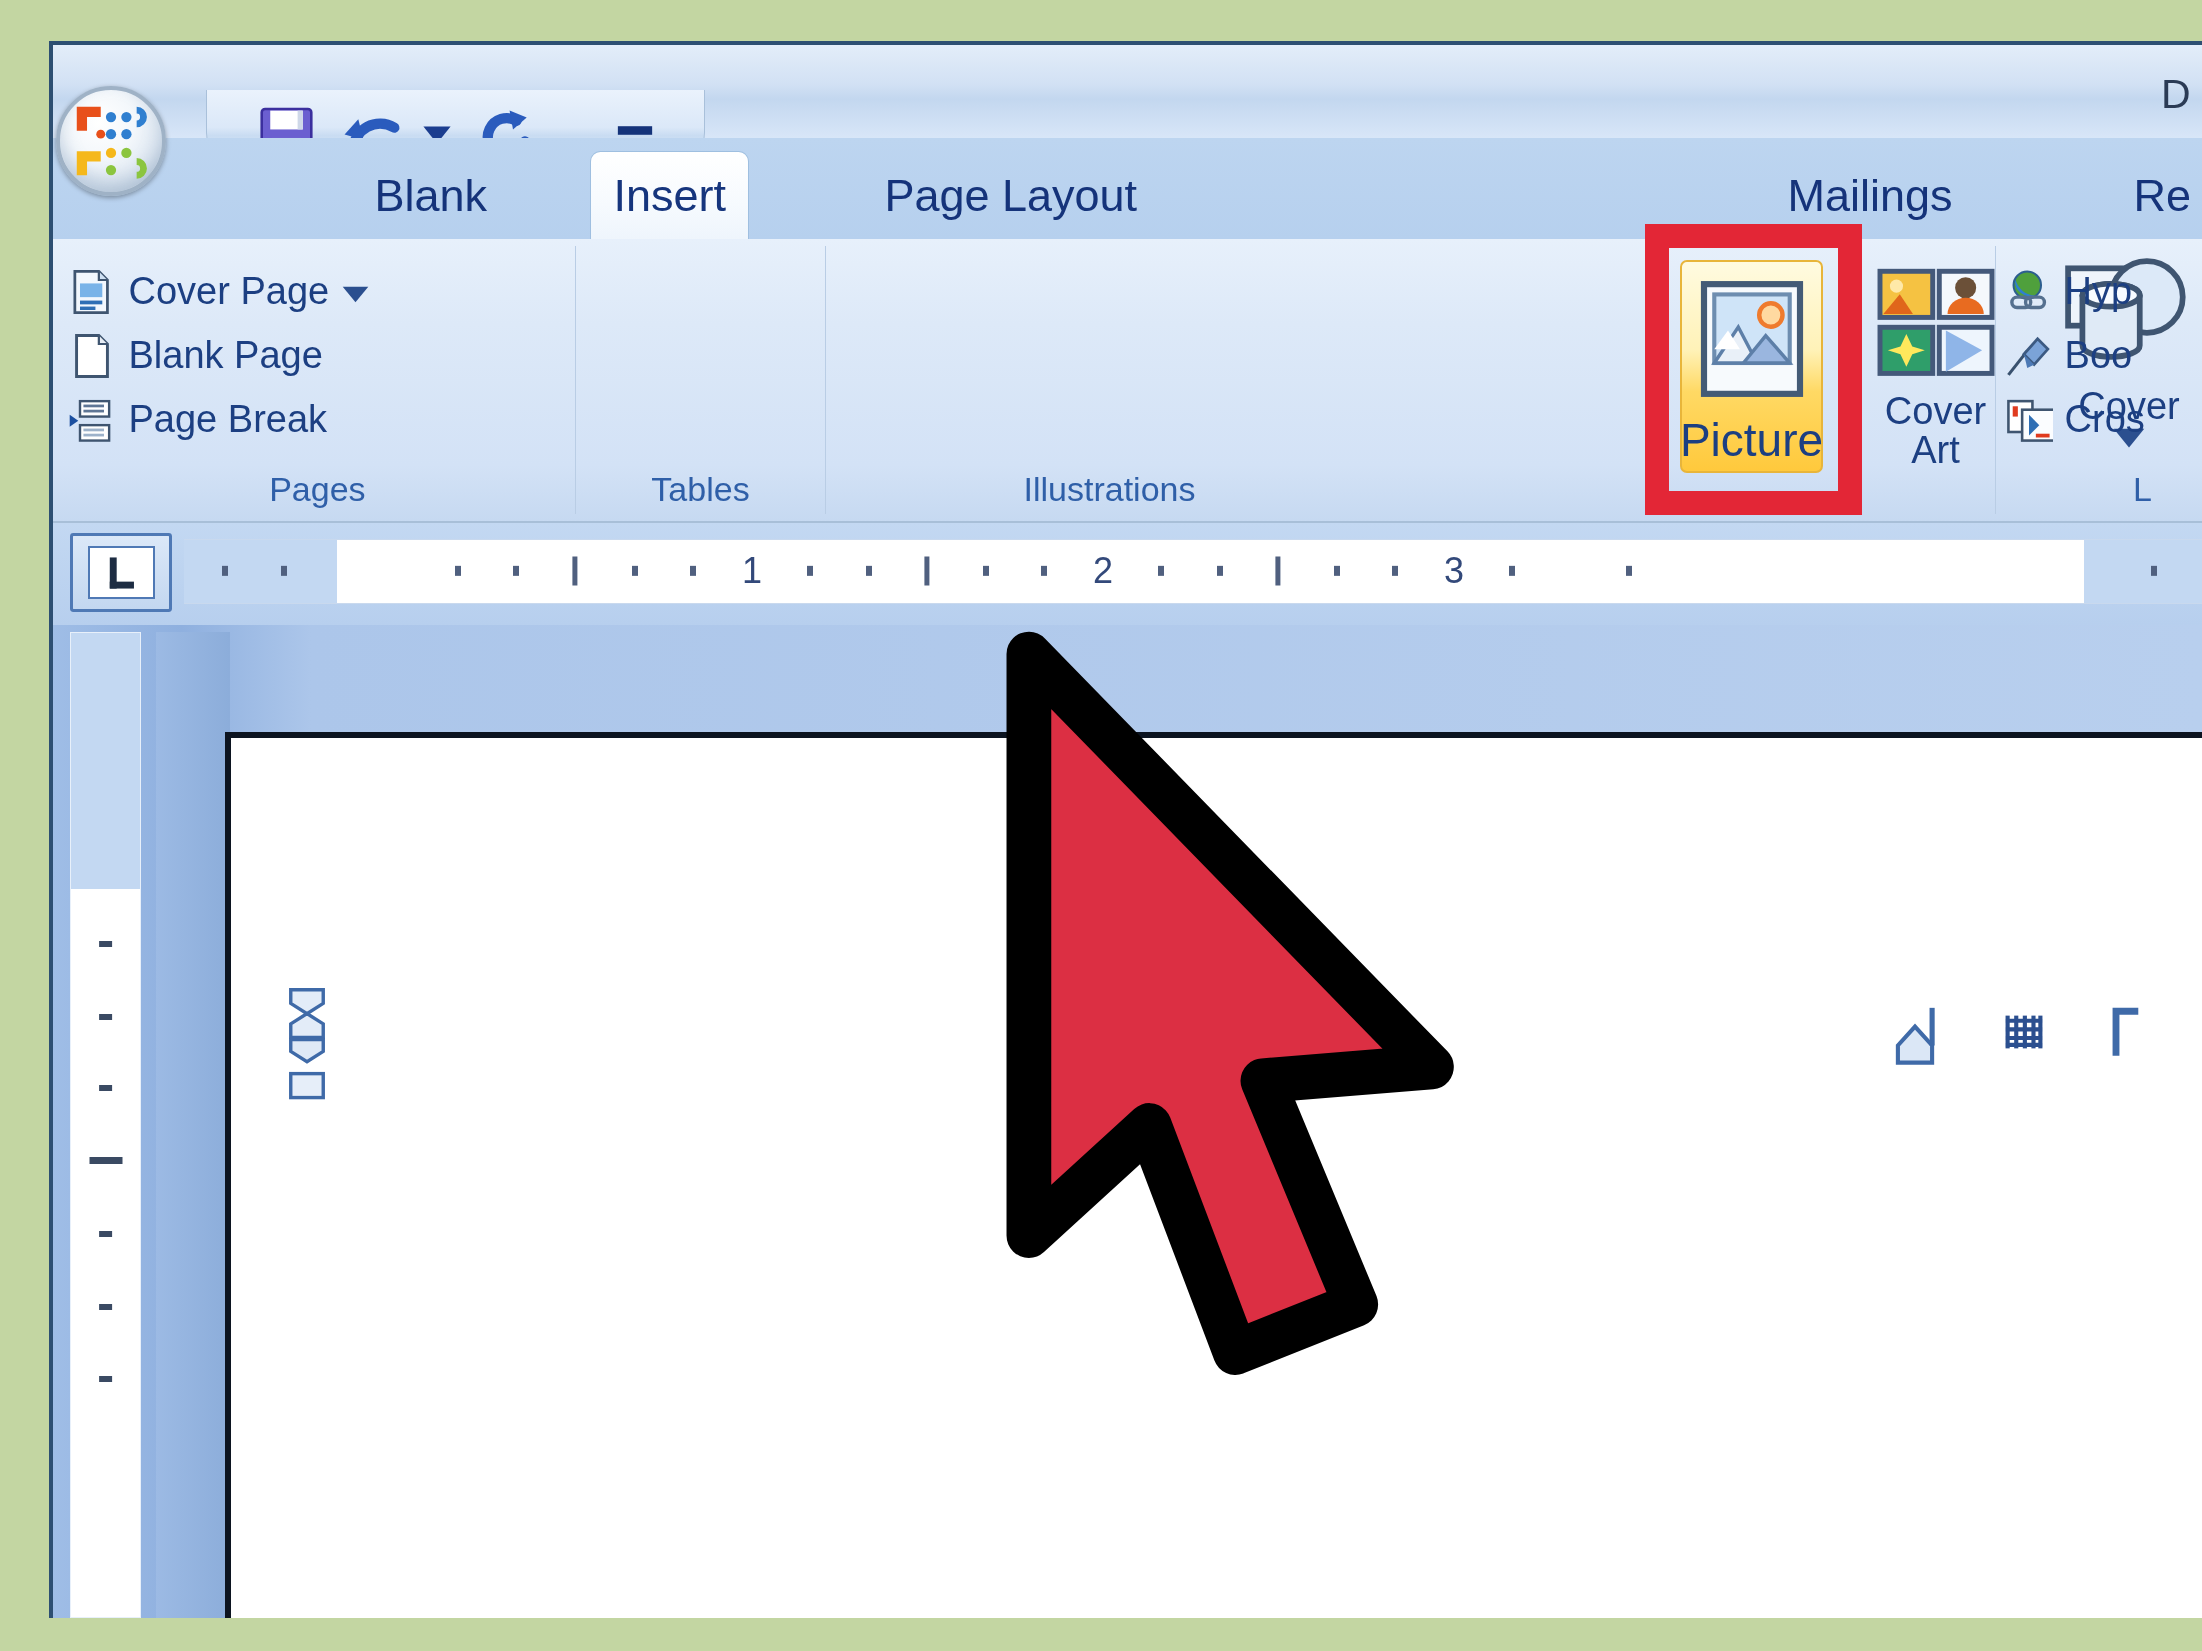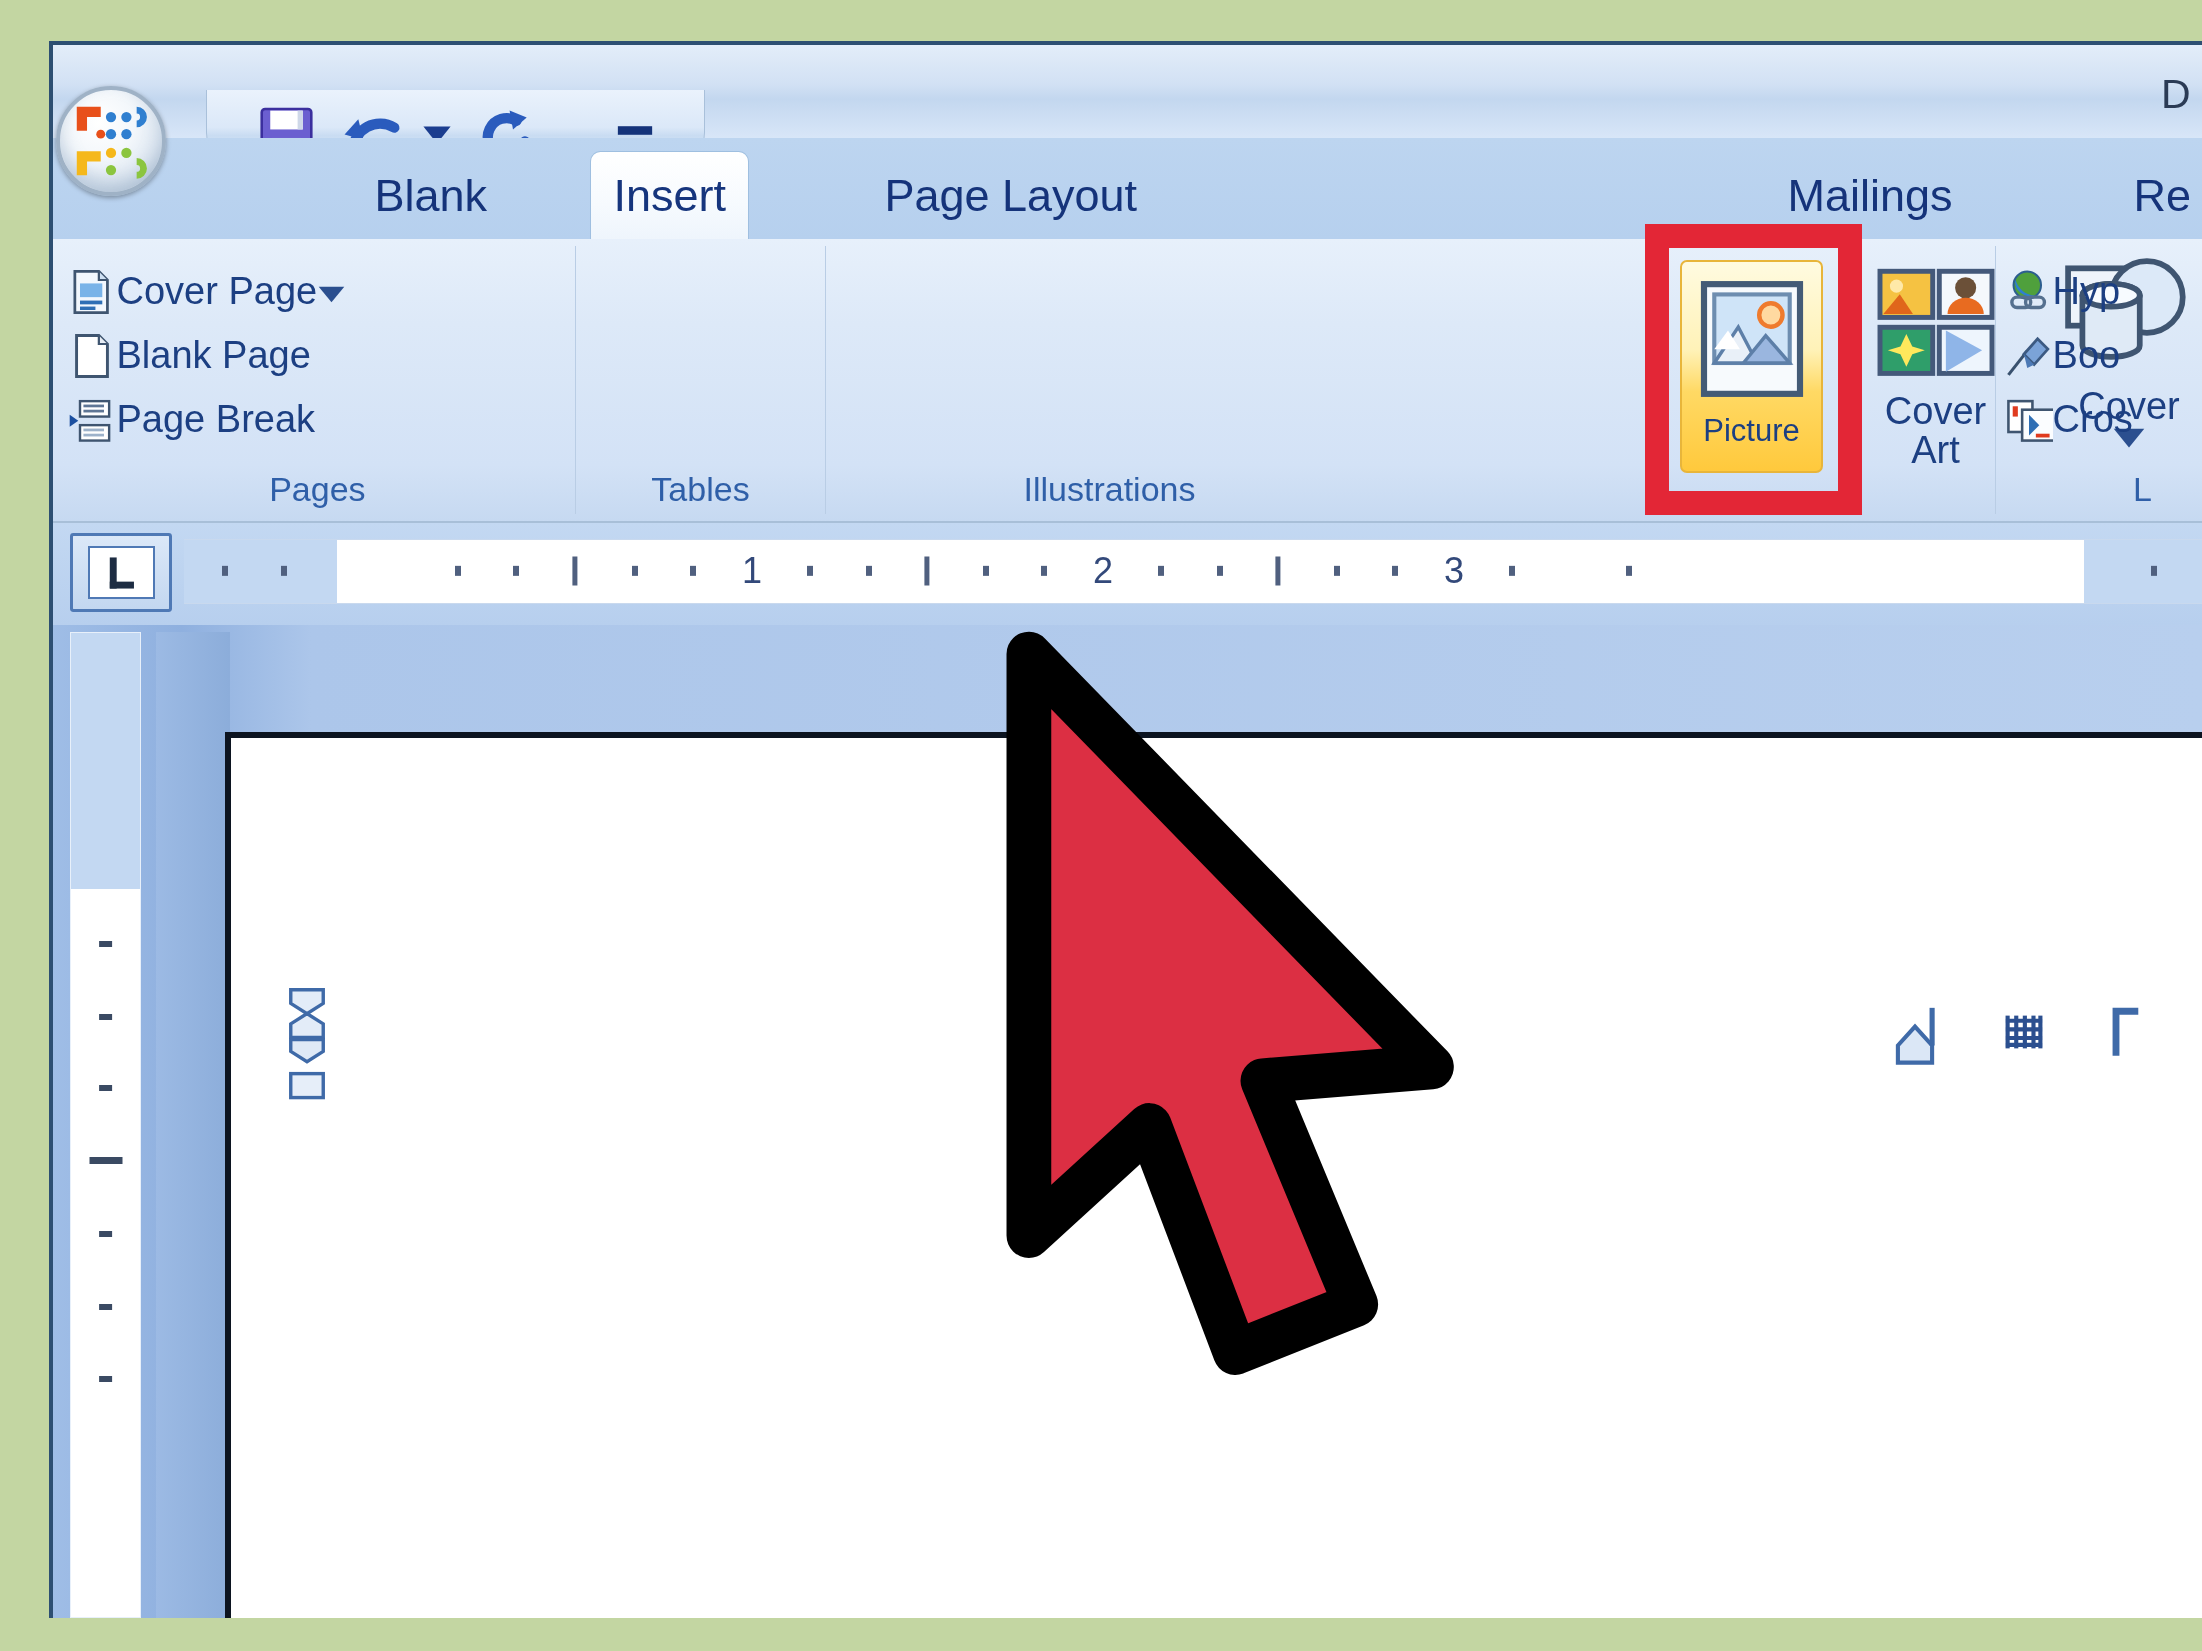--- a/index.html
+++ b/index.html
@@ -96,21 +96,21 @@
     border-right:1.7px solid #b9cde5;
   }
   .group-label{
     position:absolute; bottom:5.2px; left:0; right:0;
     text-align:center; font-size:34px; color:#2f5fa8;
   }
   .group-body{ position:absolute; top:5.2px; left:0; right:0; bottom:57px; }
 
   
   .smallbtn{
-    display:flex; align-items:center; 
+    display:flex; align-items:center; gap:12px;
     height:64px; padding:0 8.6px;
     font-size:38px; color:#1c3f82; white-space:nowrap;
   }
   .smallbtn .ico{ width:48px; height:48px; flex:none; display:block; }
 
   
   .bigbtn{
     position:absolute; top:1.7px;
     display:flex; flex-direction:column; align-items:center;
     width:129px;
@@ -126,21 +126,21 @@
   
   #picture-btn{
     position:absolute; left:854px; top:8.6px;
     width:143px; height:213px;
     background:linear-gradient(to bottom,#fffbe0 0%,#fff2b8 42%,#ffd964 62%,#ffc93c 100%);
     border:2.6px solid #e8b53a;
     border-radius:6.9px;
     display:flex; flex-direction:column; align-items:center;
   }
   #picture-btn .lbl{
-    font-size:31px; color:#1c3f82; margin-top:5.2px;
+    font-size:46px; color:#1c3f82; margin-top:5.2px;
   }
   #highlight-box{
     position:absolute; left:819px; top:-27.5px;
     width:217px; height:291px;
     border:24px solid #e32636;
     z-index:20; pointer-events:none;
   }
 
   
   #rulerband{

